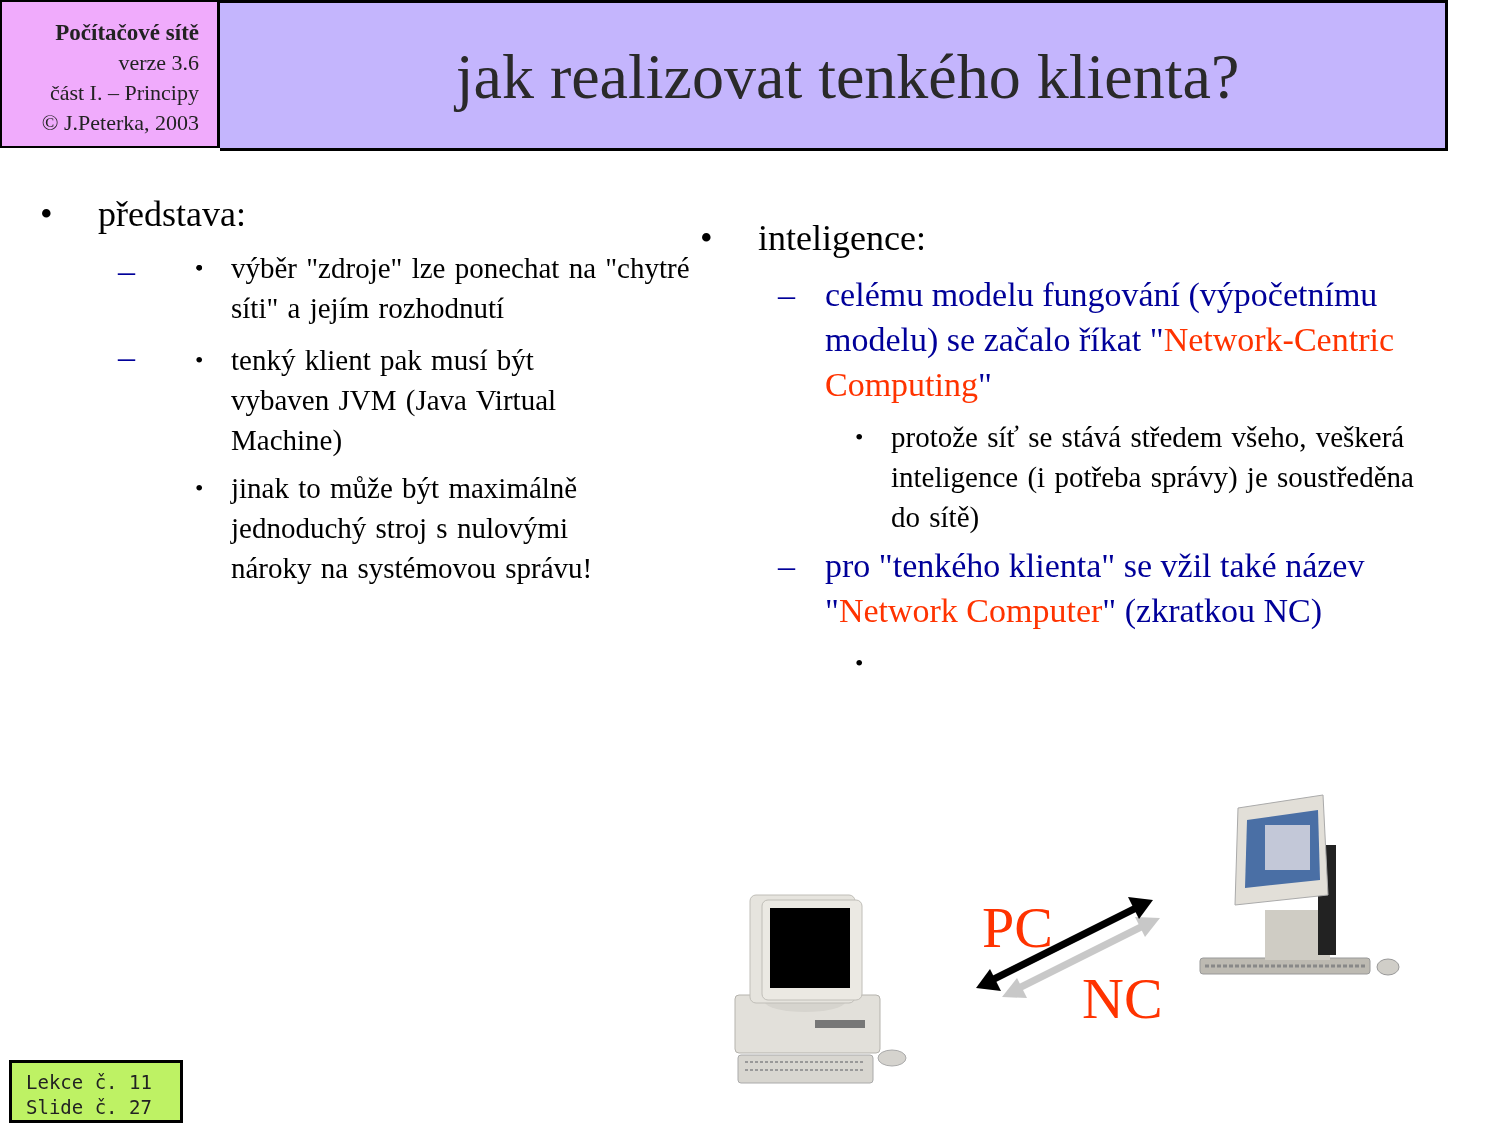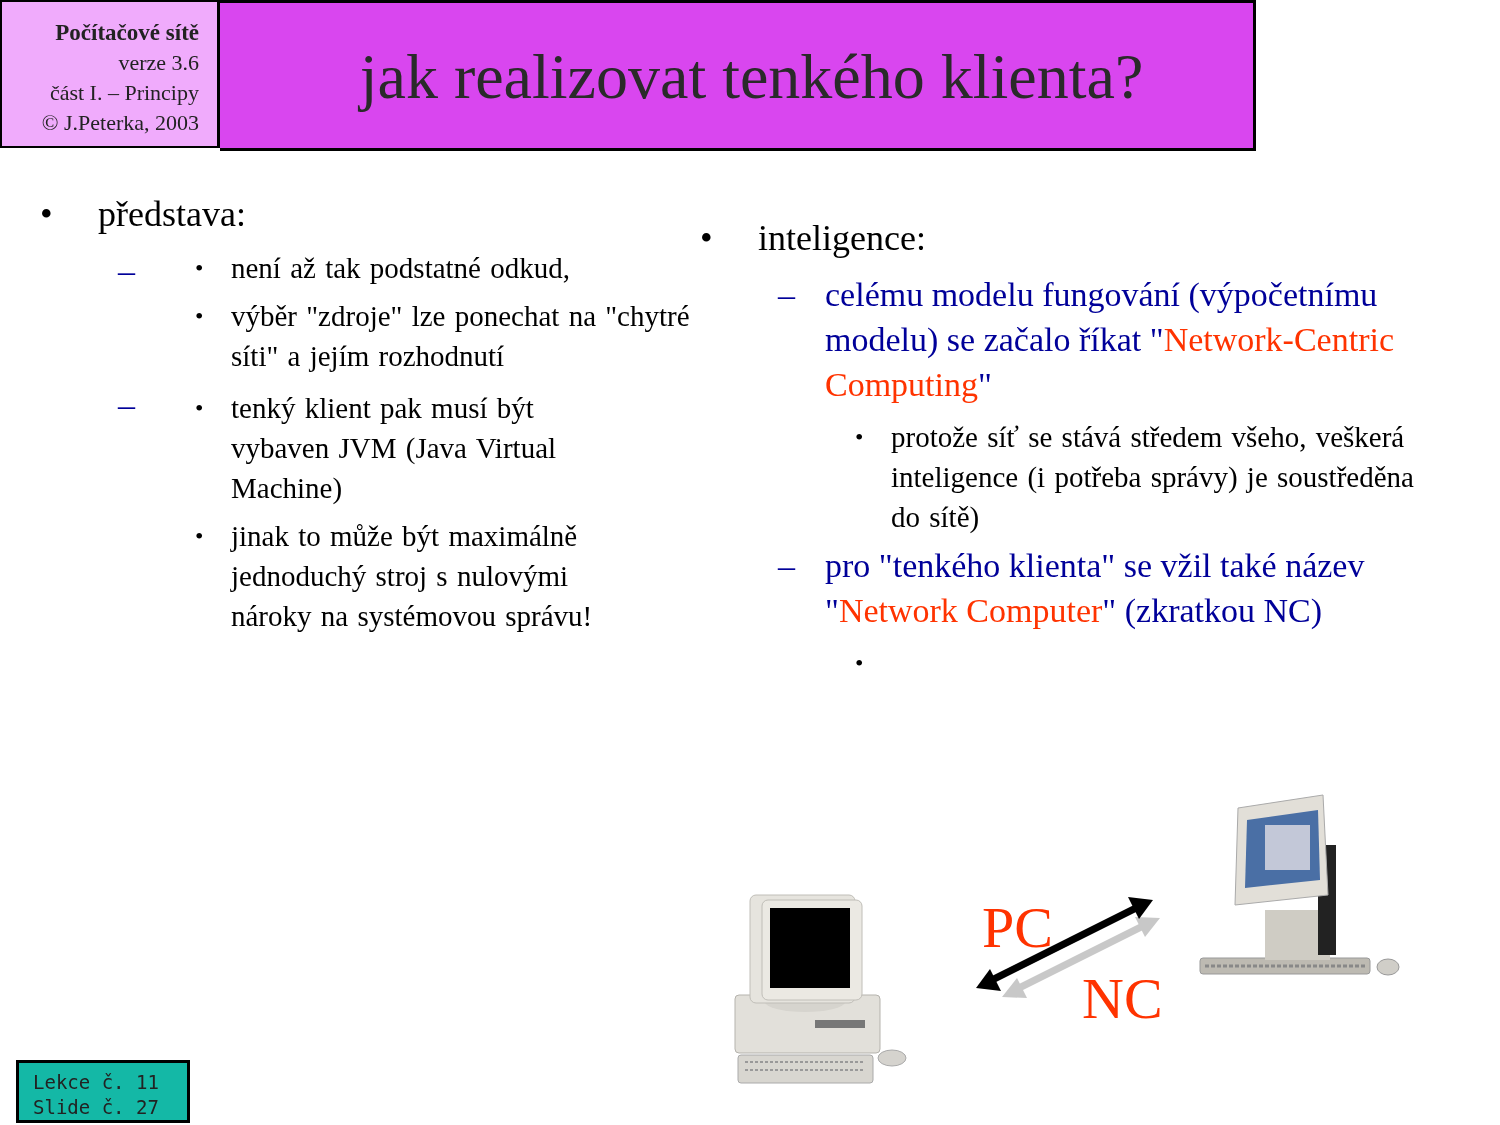--- a/index.html
+++ b/index.html
@@ -2,33 +2,33 @@
 <html><head>
 <meta charset="utf-8">
 <style>
   html, body { margin:0; padding:0; }
   body { width:1500px; height:1125px; background:#ffffff; position:relative; overflow:hidden;
          font-family:"Liberation Serif", "DejaVu Serif", serif; color:#000; }
   .hdr-left { position:absolute; left:0; top:0; width:220px; height:148px; background:#f0abfc;
               border:2px solid #000; border-right:3px solid #000; box-sizing:border-box;
               text-align:right; padding:16px 18px 0 0; font-size:22px; line-height:30px; color:#222; }
   .hdr-left .course { font-weight:bold; font-size:23px; }
-  .hdr-right { position:absolute; left:220px; top:0; width:1036px; height:151px; background:#d946ef;
+  .hdr-right { position:absolute; left:220px; top:0; width:1228px; height:151px; background:#c4b5fd;
                border:3px solid #000; border-left:none; box-sizing:border-box; }
   .hdr-right .title { position:absolute; left:0; right:0; top:38px; text-align:center;
                       font-size:64px; line-height:72px; color:#2a2a2a; padding-left:30px; }
   .col { position:absolute; }
   .l1 { position:relative; font-size:36px; line-height:44px; }
   .l1 .bullet { position:absolute; left:0; top:0; }
   .l2 { position:relative; font-size:34px; line-height:45px; color:#000099; }
   .l2 .dash { position:absolute; top:0; color:#000099; }
   .l3 { position:relative; font-size:29px; line-height:40px; color:#000; word-spacing:2px; }
   .l3 .dot { position:absolute; top:0; font-size:24px; }
   .red { color:#ff3300; }
-  .footer { position:absolute; left:16px; top:1060px; width:174px; height:63px; background:#14b8a6;
+  .footer { position:absolute; left:9px; top:1060px; width:174px; height:63px; background:#bef264;
             border:3px solid #000; box-sizing:border-box; font-family:"DejaVu Sans Mono", monospace;
             font-size:19px; line-height:25px; color:#222; padding:7px 0 0 14px; }
   .illus { position:absolute; left:720px; top:780px; width:700px; height:330px; }
   .lbl { position:absolute; font-size:58px; color:#ff3300; line-height:60px; }
 </style>
 </head>
 <body>
 
 <div class="hdr-left">
   <div class="course">Počítačové sítě</div>
@@ -44,21 +44,20 @@
   <div class="l1" style="padding-left:58px;">
     <span class="bullet">•</span>
     <span>představa:</span>
   </div>
 
   <div class="l2" style="margin-top:12px; padding-left:125px;">
     <span class="dash" style="left:78px;">–</span>
   </div>
   <div class="l3" style="margin-top:12px; padding-left:191px;">
     <span class="dot" style="left:155px;">•</span>
-    <span>není až tak podstatné odkud,</span>
   </div>
   <div class="l3" style="margin-top:8px; padding-left:191px;">
     <span class="dot" style="left:155px;">•</span>
     <span>výběr "zdroje" lze ponechat na "chytré síti" a jejím rozhodnutí</span>
   </div>
 
   <div class="l2" style="margin-top:6px; padding-left:125px;">
     <span class="dash" style="left:78px;">–</span>
   </div>
   <div class="l3" style="margin-top:12px; padding-left:191px; width:400px;">

